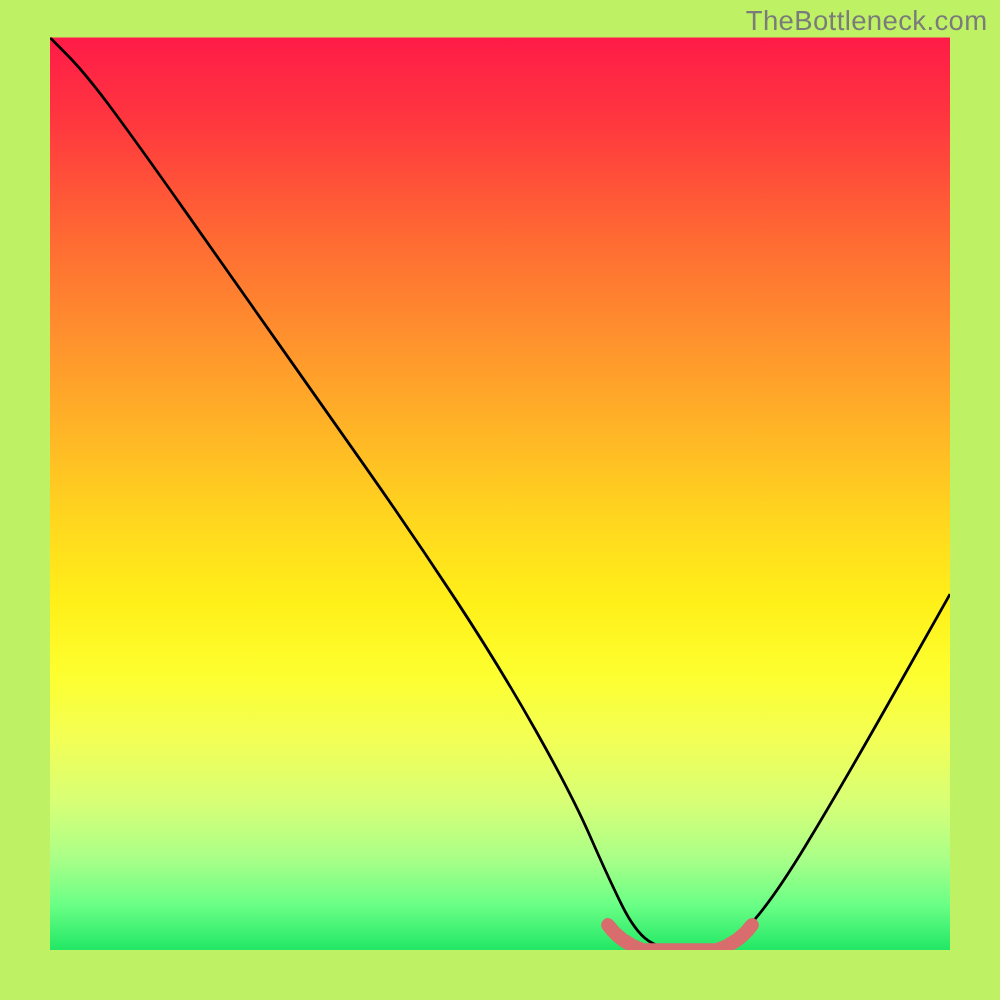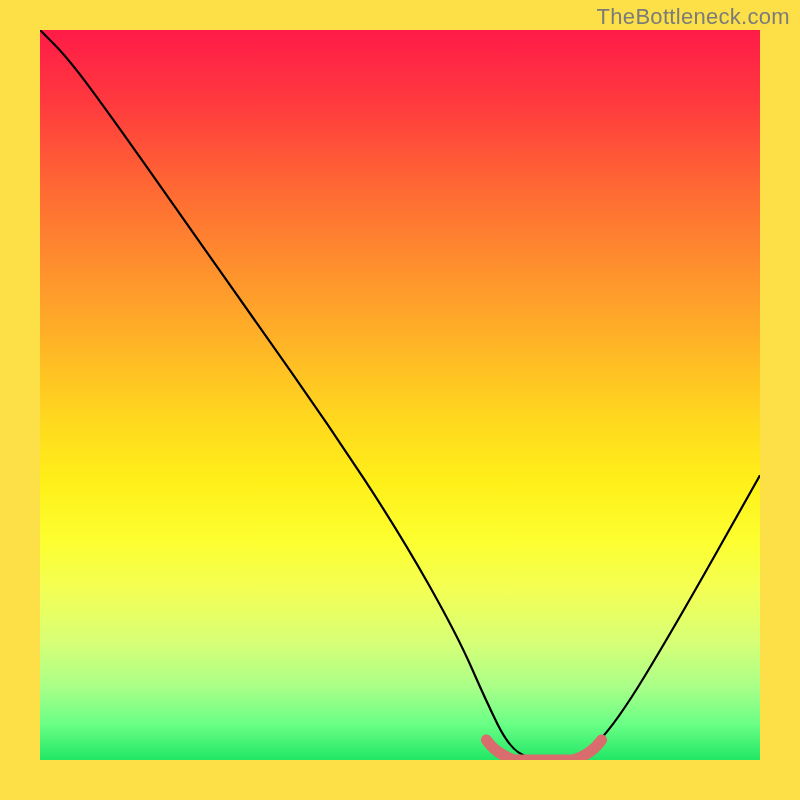--- a/index.html
+++ b/index.html
@@ -10,21 +10,21 @@
     background: #000;
     overflow: hidden;
     font-family: Arial, Helvetica, sans-serif;
   }
   .frame {
     position: absolute;
     left: 0;
     top: 0;
     width: 800px;
     height: 800px;
-    background: #fde047;
+    background: #bef264;
   }
   .watermark {
     position: absolute;
     top: 4px;
     right: 10px;
     color: #7b7b7b;
     font-size: 22px;
     font-weight: 500;
     letter-spacing: 0.3px;
   }

